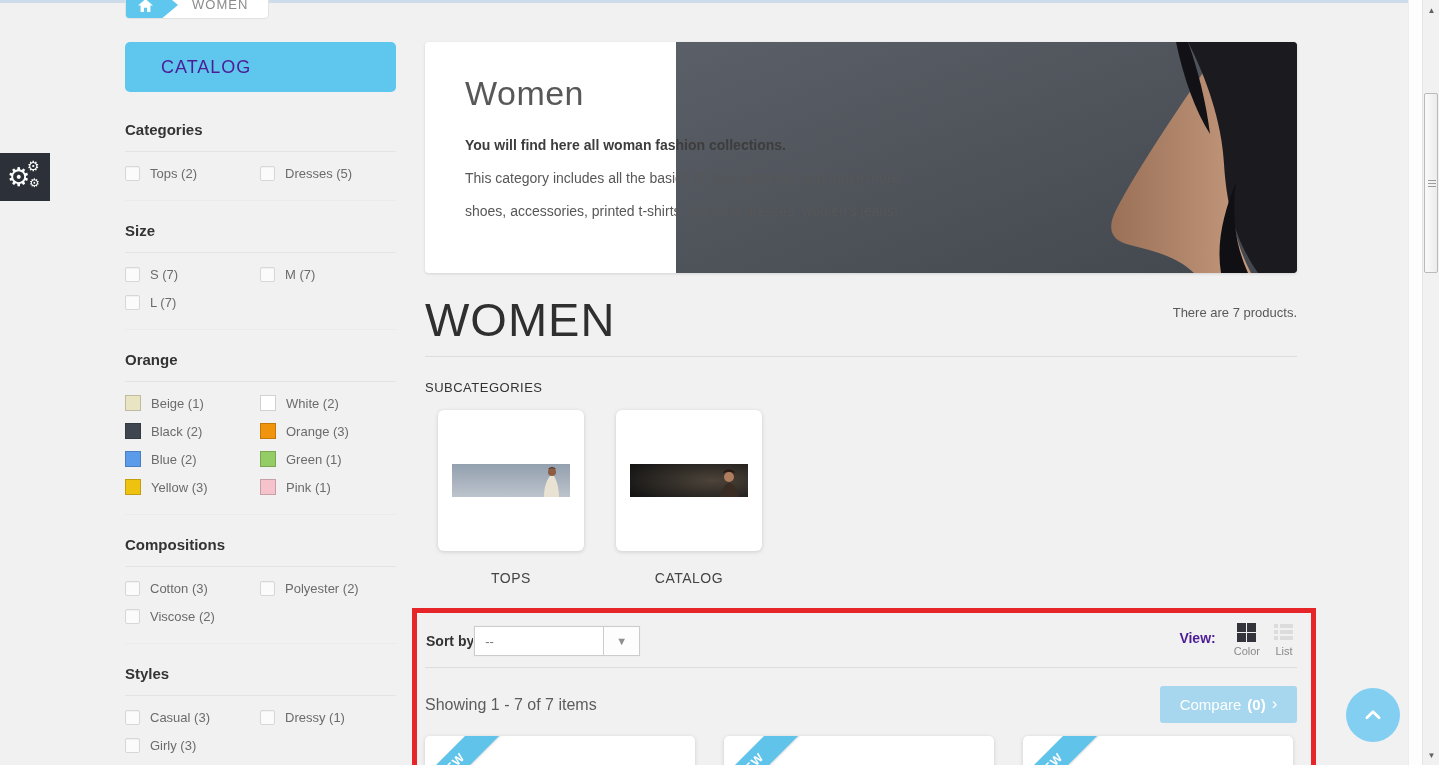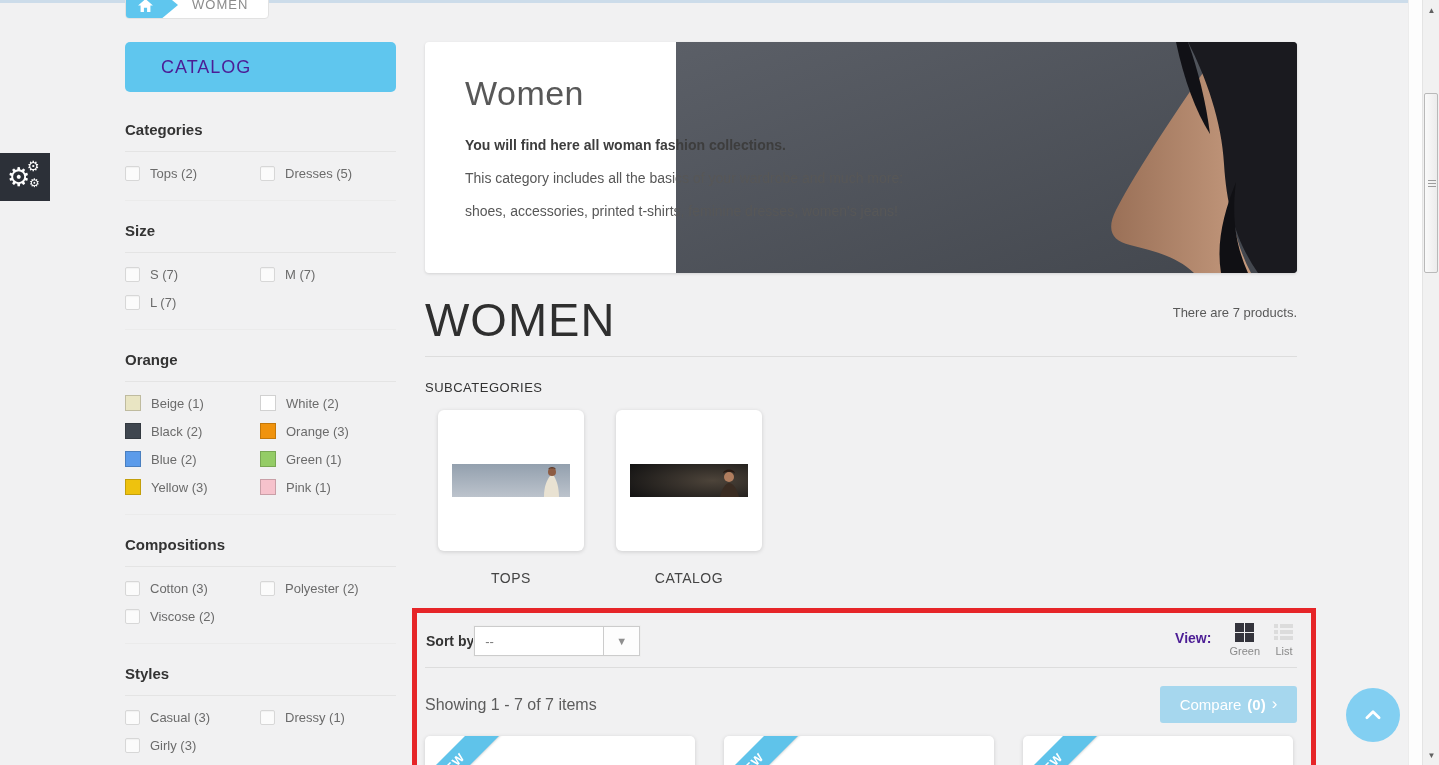--- a/index.html
+++ b/index.html
@@ -334,21 +334,21 @@
       </div>
       <div class="view-group">
         <span class="view-label">View:</span>
         <div class="view-opt">
           <span class="grid-icon">
               <span></span>
               <span></span>
               <span></span>
               <span></span>
             </span>
-          <span class="view-opt-label">Green</span>
+          <span class="view-opt-label">Color</span>
         </div>
         <div class="view-opt">
           <span class="list-icon">
             <span class="list-row">
                 <span class="list-dot"></span>
                 <span class="list-bar"></span>
               </span>
             <span class="list-row">
                 <span class="list-dot"></span>
                 <span class="list-bar"></span>

